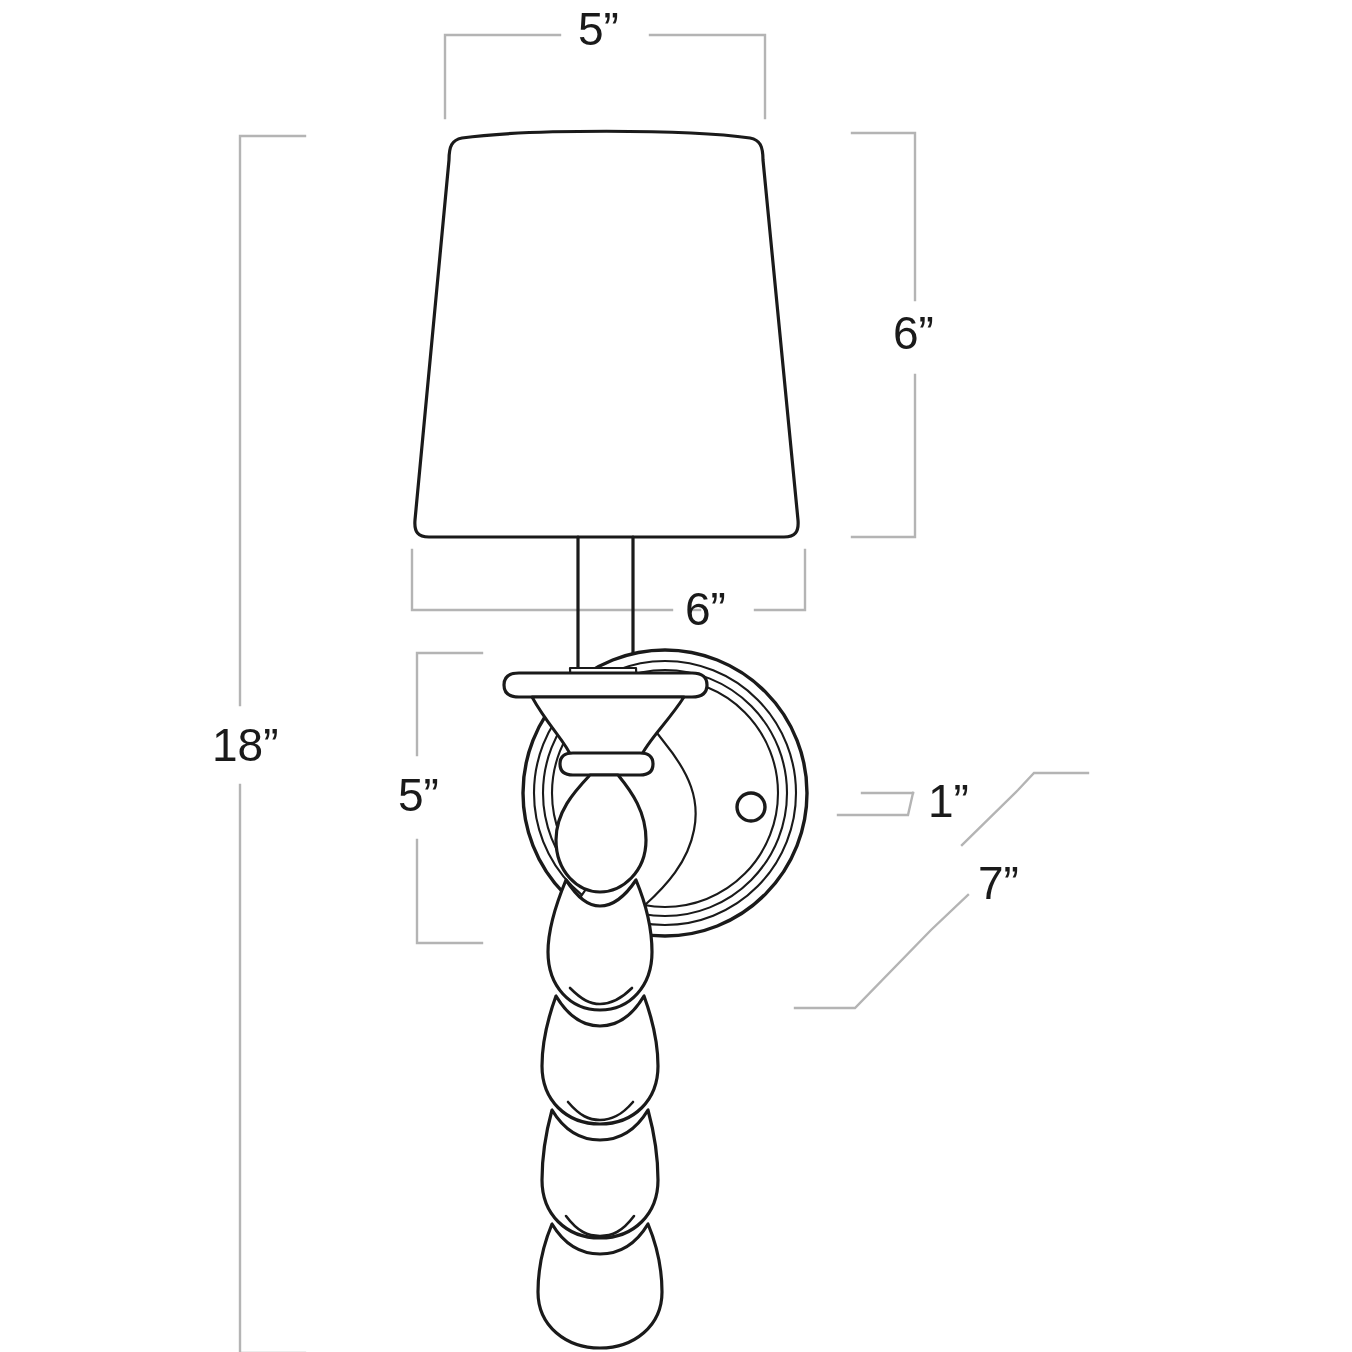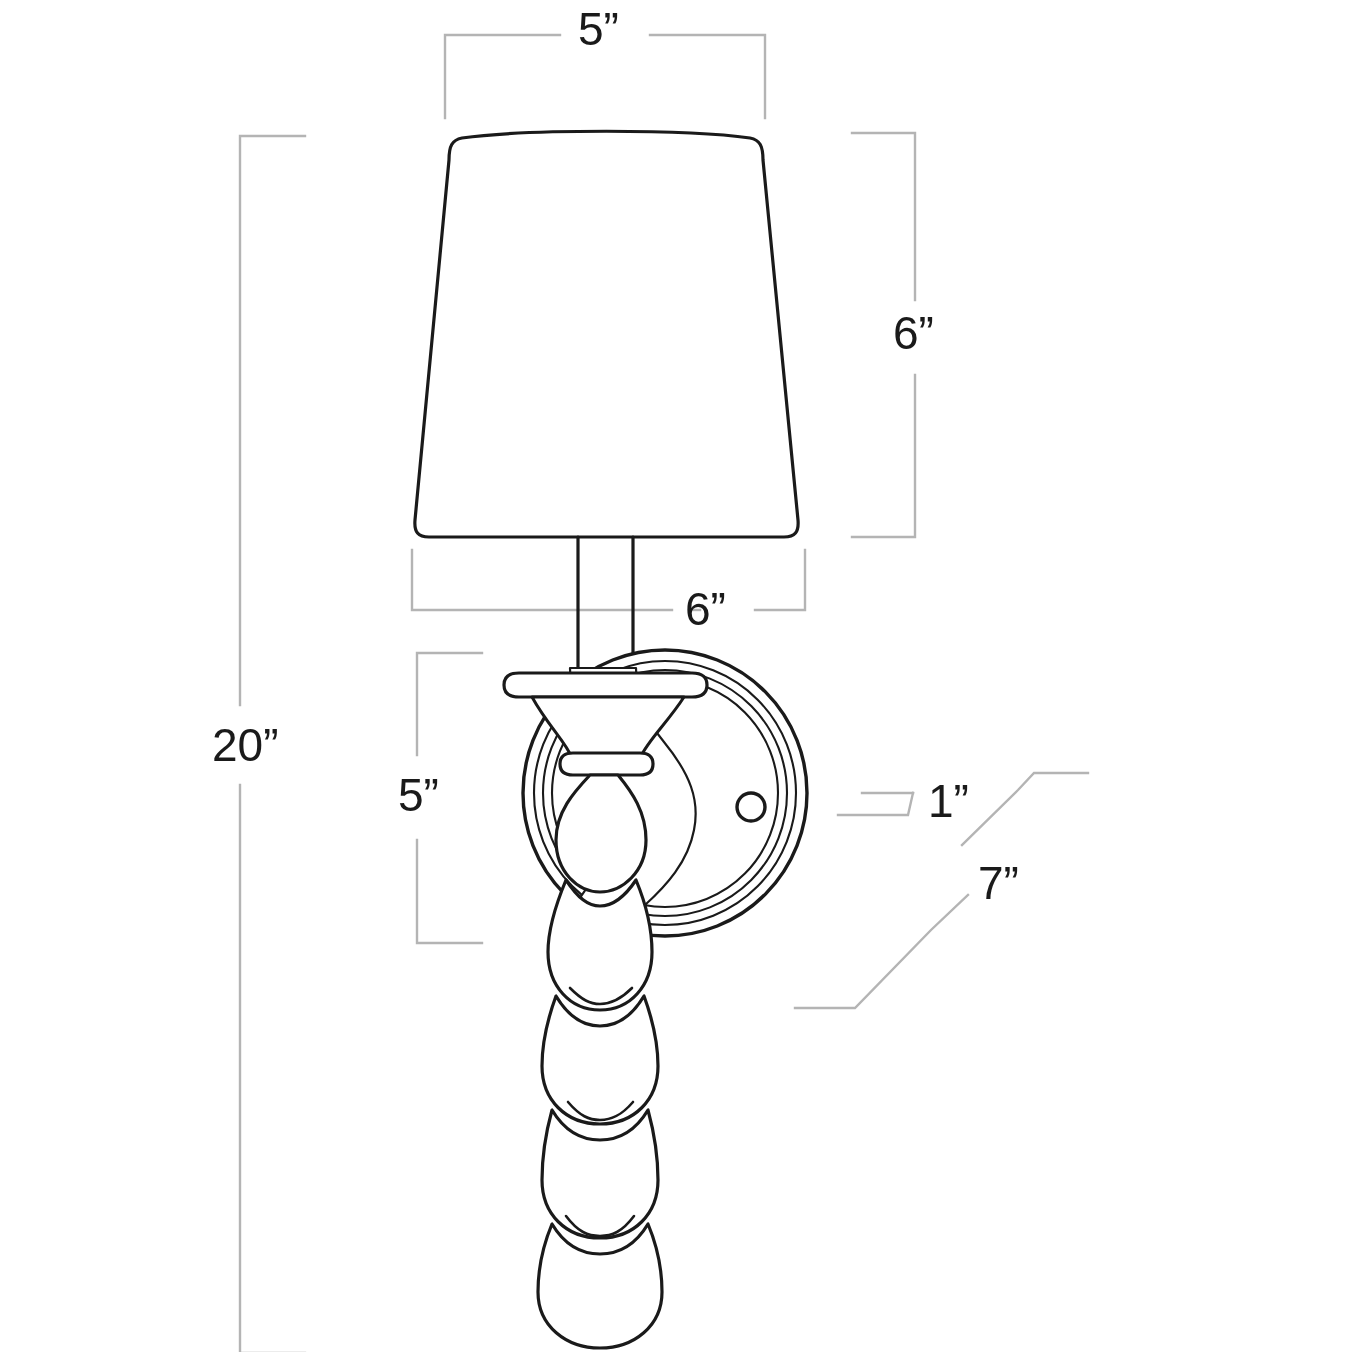--- a/index.html
+++ b/index.html
@@ -199,21 +199,21 @@
 
     </g>
   </svg>
 
   <span class="dim-label" id="label-top-width">5”</span>
 
   <span class="dim-label" id="label-shade-height">6”</span>
 
   <span class="dim-label" id="label-bottom-width">6”</span>
 
-  <span class="dim-label" id="label-overall">20”</span>
+  <span class="dim-label" id="label-overall">18”</span>
 
   <span class="dim-label" id="label-drop">5”</span>
 
   <span class="dim-label" id="label-depth">1”</span>
 
   <span class="dim-label" id="label-projection">7”</span>
 
 </div>
 
 </body></html>

